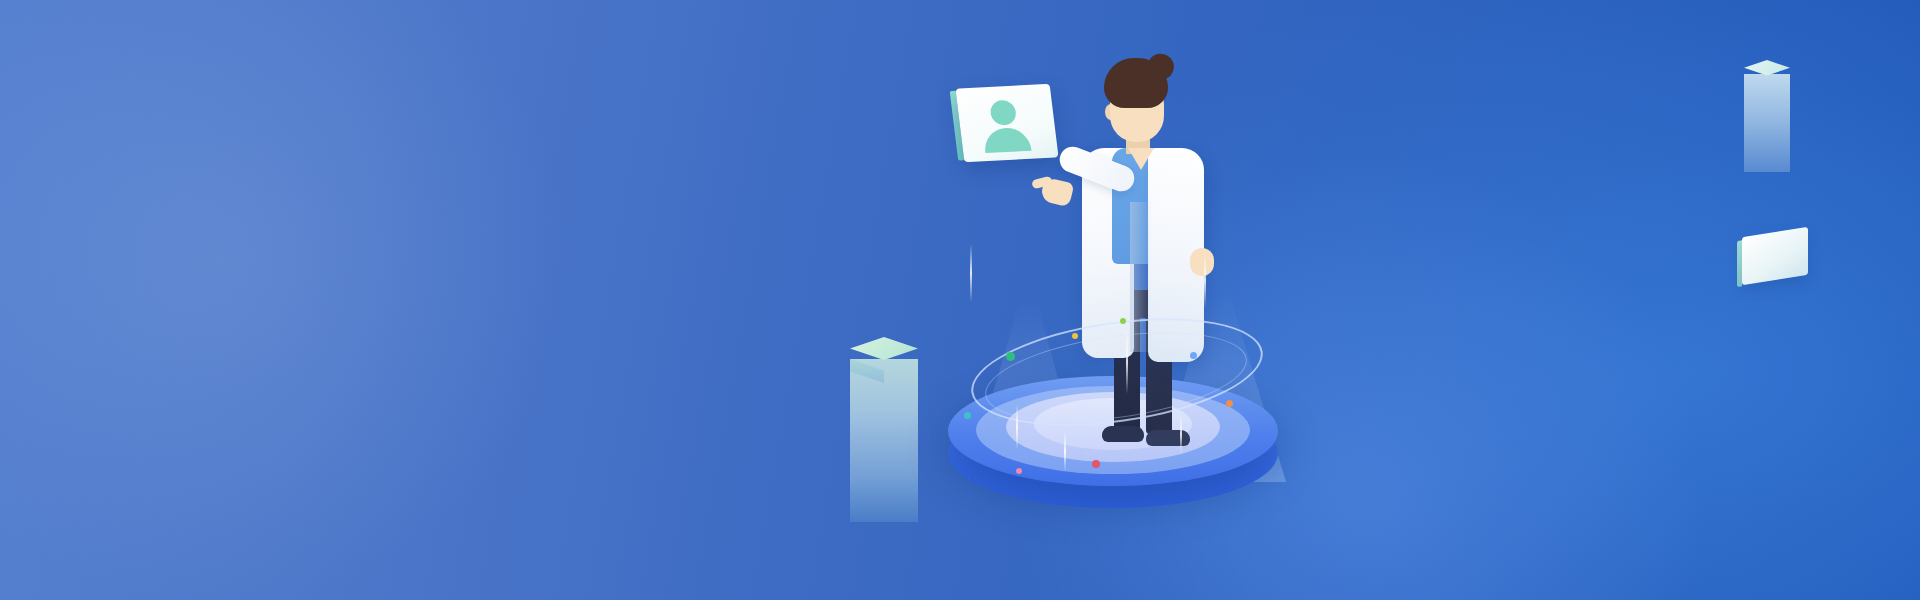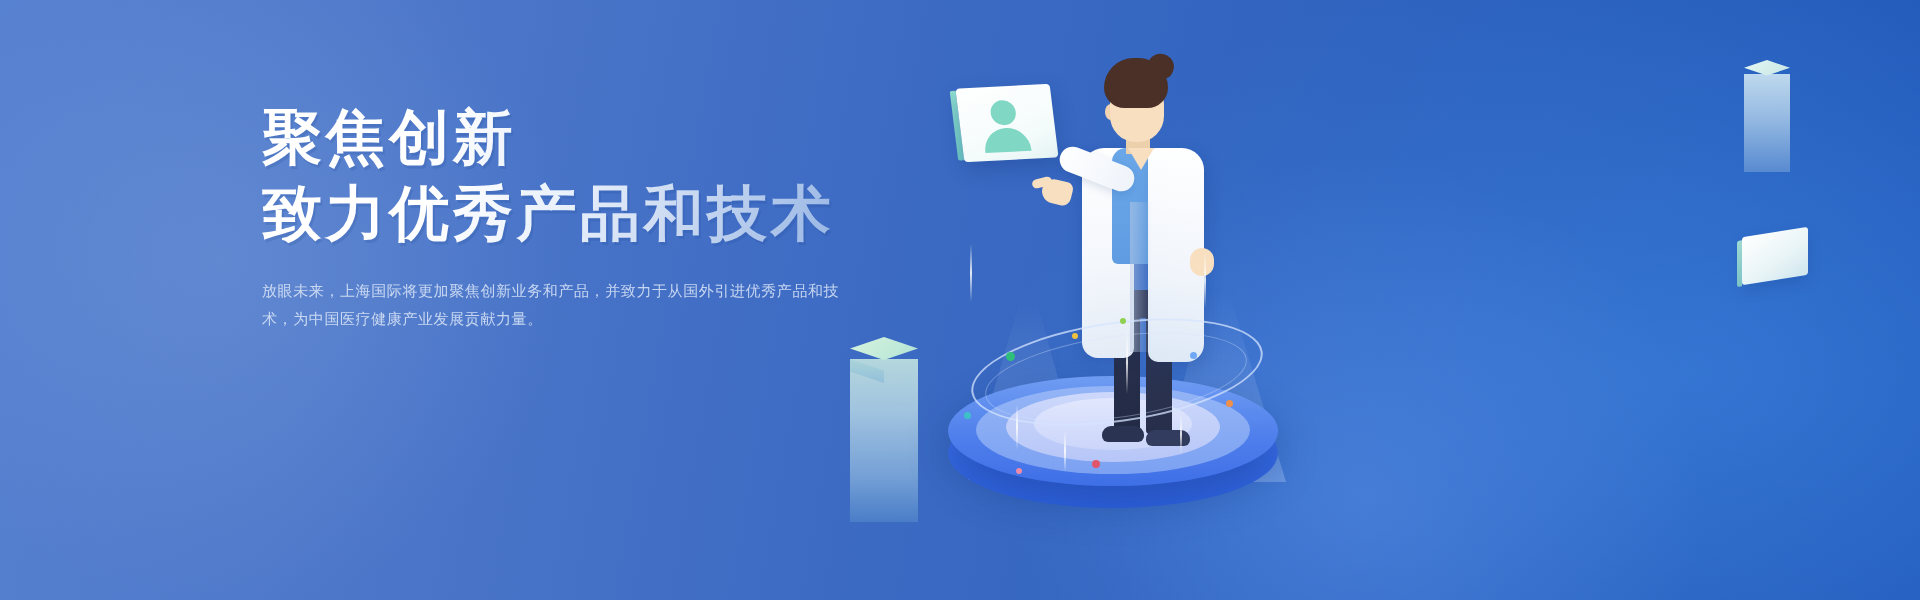--- a/index.html
+++ b/index.html
@@ -277,25 +277,20 @@
     background:linear-gradient(180deg,rgba(255,255,255,0),rgba(255,255,255,.85),rgba(255,255,255,0));}
 </style>
 </head>
 <body>
 
 <div class="banner">
 
   <div class="bg-glow-left"></div>
   <div class="bg-glow-right"></div>
 
-  <div class="copy">
-    <h1 class="headline l1">聚焦创新</h1>
-    <h1 class="headline l2">致力优秀产品和技术</h1>
-    <p class="subcopy">放眼未来，上海国际将更加聚焦创新业务和产品，并致力于从国外引进优秀产品和技术，为中国医疗健康产业发展贡献力量。</p>
-  </div>
 
   <div class="stage">
 
     <div class="user-card">
       <div class="spine"></div>
       <div class="body">
         <div class="av-head"></div>
         <div class="av-body"></div>
       </div>
     </div>

